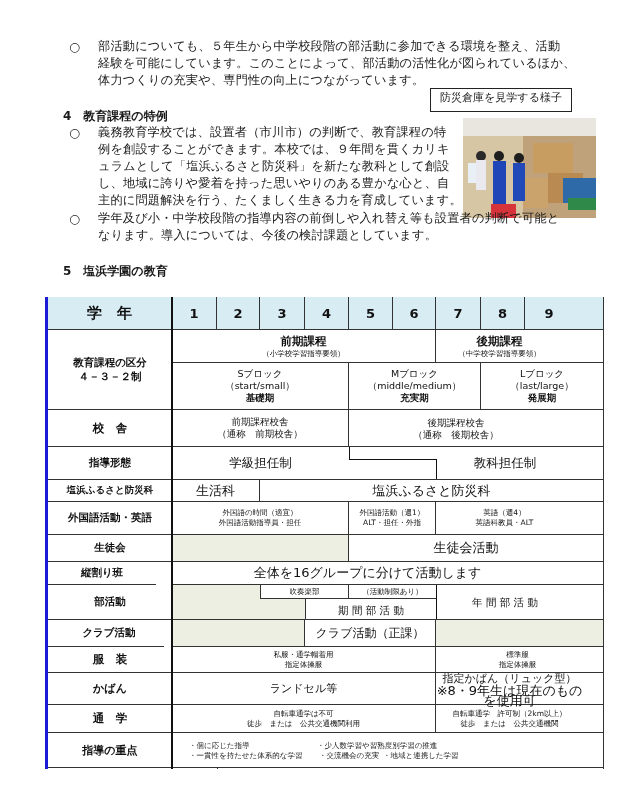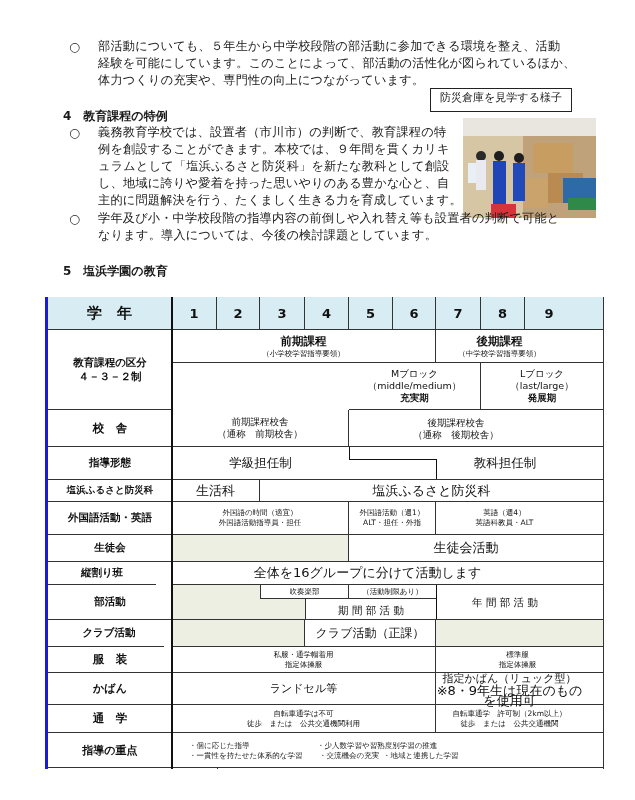--- a/index.html
+++ b/index.html
@@ -101,20 +101,25 @@
     <div>４－３－２制</div>
   </div>
   <div class="c cell" style="left:124px;top:33px;width:264px;height:33px;">
     <div class="t-md t-bold">前期課程</div>
     <div class="t-xs">（小学校学習指導要領）</div>
   </div>
   <div class="c cell" style="left:388px;top:33px;width:168px;height:33px;padding-right:40px;">
     <div class="t-md t-bold">後期課程</div>
     <div class="t-xs">（中学校学習指導要領）</div>
   </div>
+  <div class="c cell t-sm" style="left:124px;top:66px;width:177px;height:47px;">
+    <div>Sブロック</div>
+    <div>（start/small）</div>
+    <div class="t-bold">基礎期</div>
+  </div>
   <div class="c cell t-sm" style="left:301px;top:66px;width:132px;height:47px;">
     <div>Mブロック</div>
     <div>（middle/medium）</div>
     <div class="t-bold">充実期</div>
   </div>
   <div class="c cell t-sm" style="left:433px;top:66px;width:123px;height:47px;">
     <div>Lブロック</div>
     <div>（last/large）</div>
     <div class="t-bold">発展期</div>
   </div>

